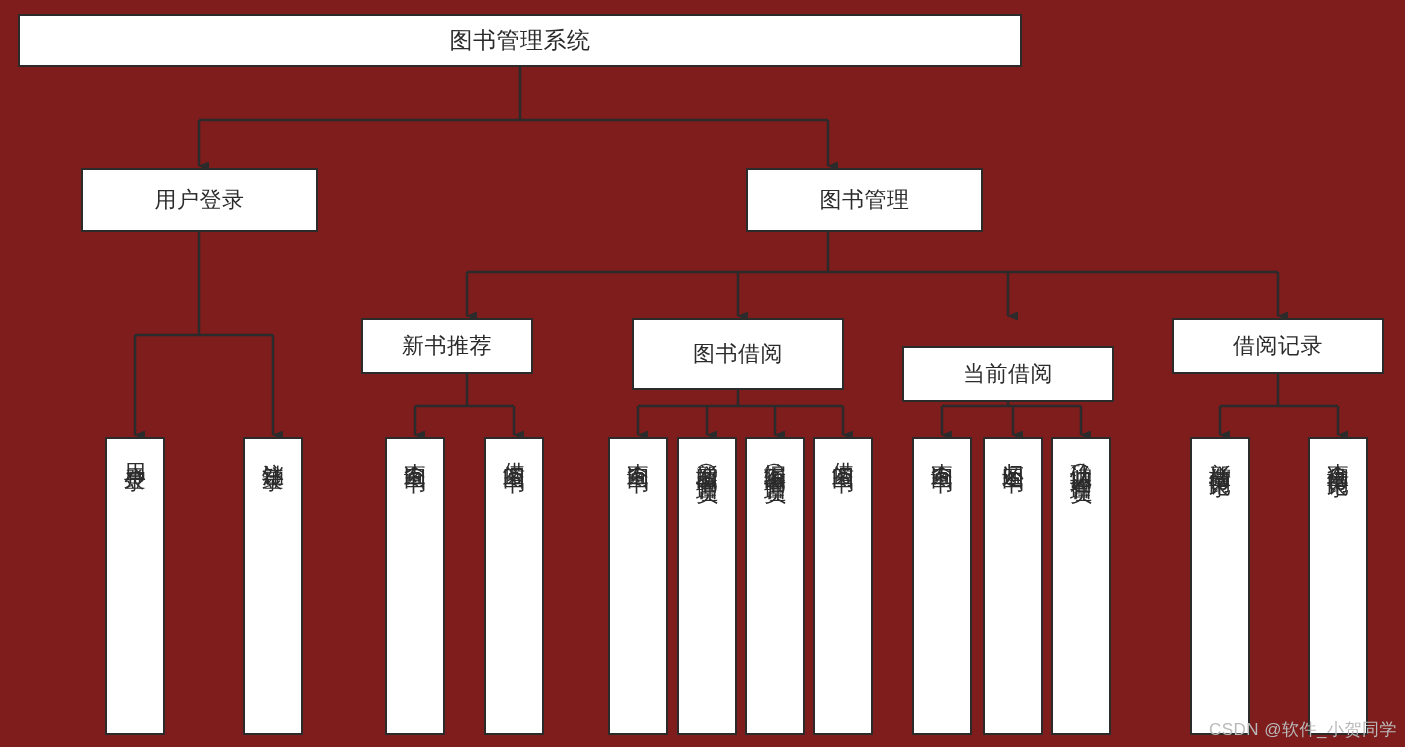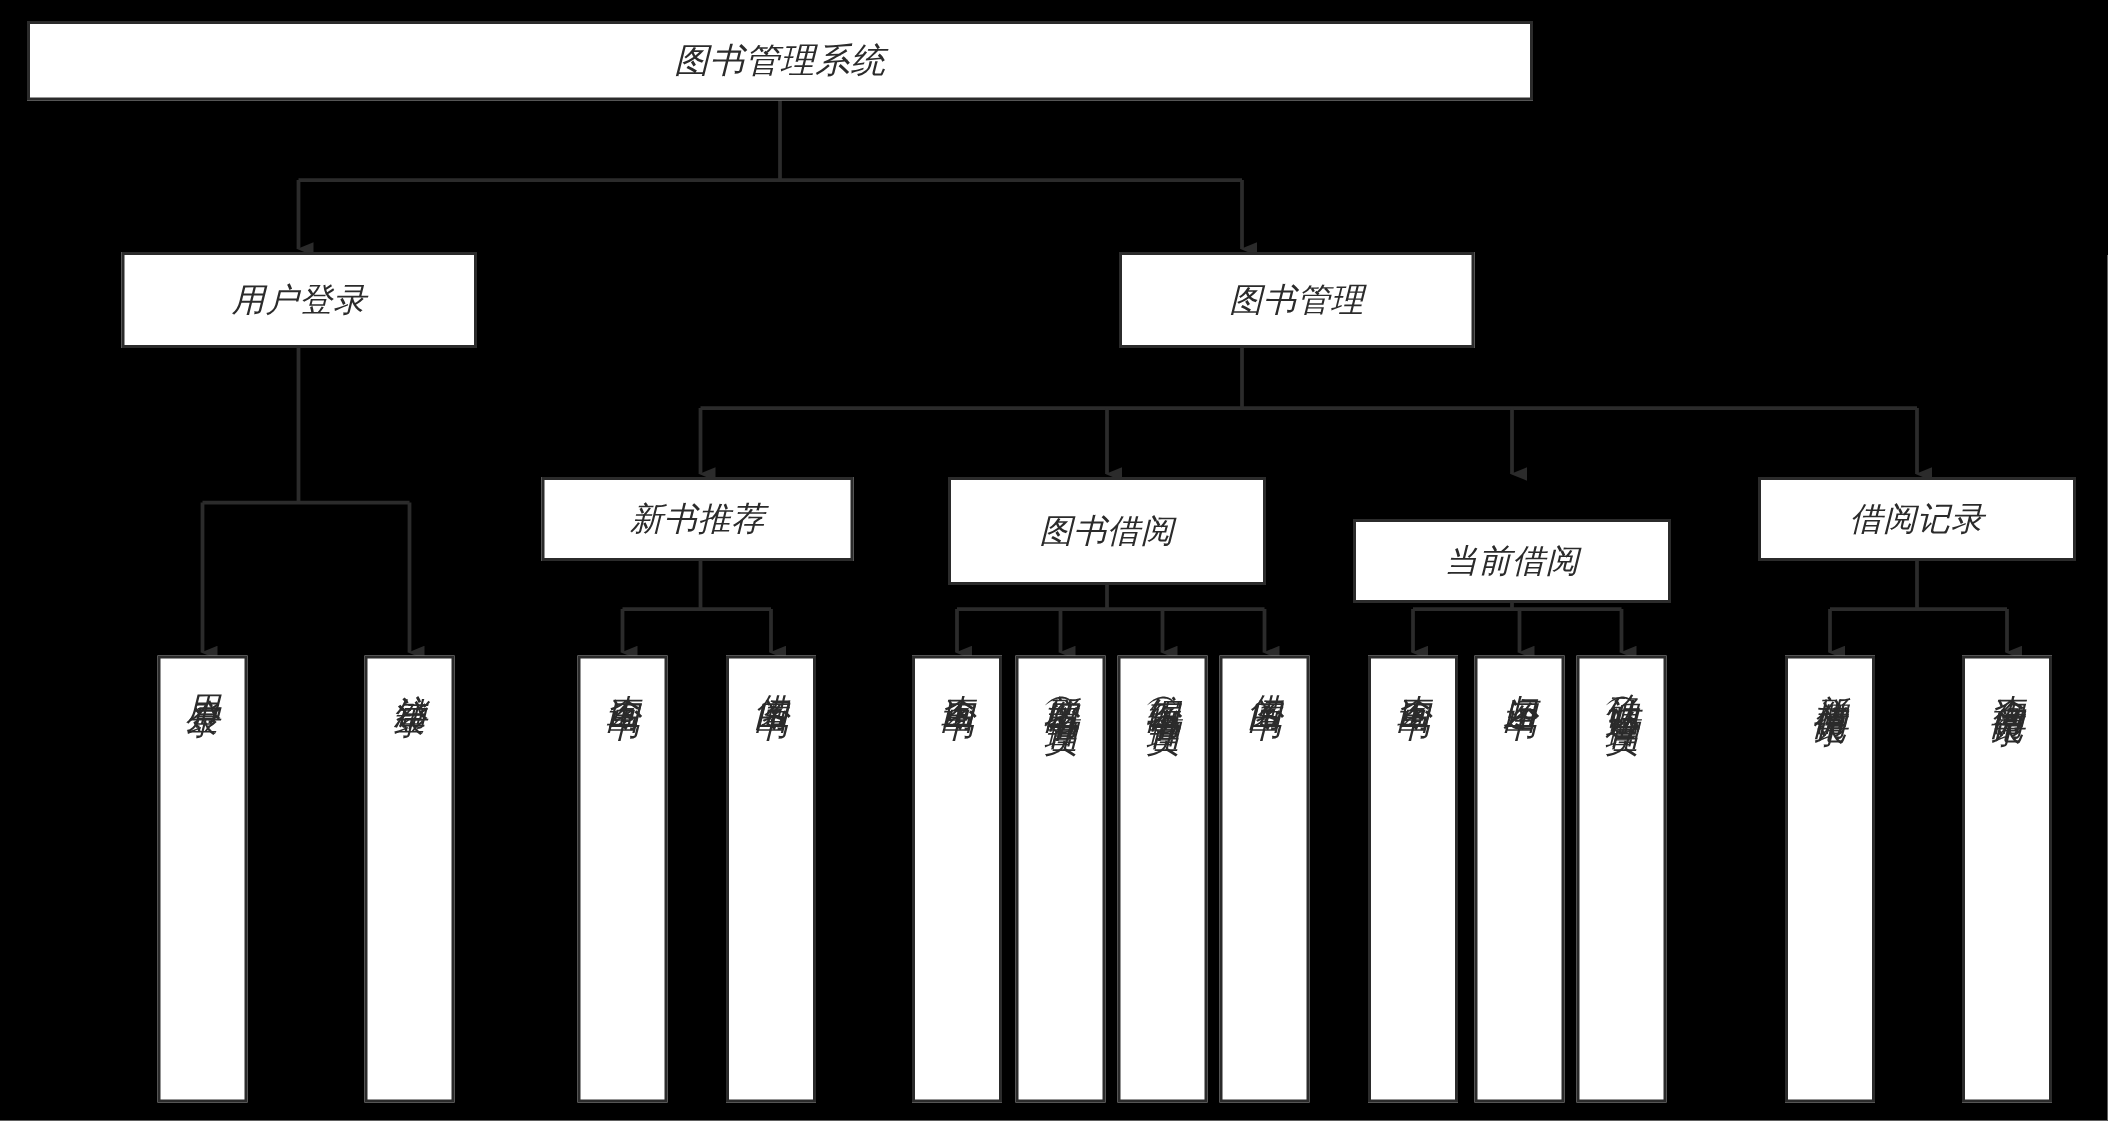--- a/index.html
+++ b/index.html
@@ -10,22 +10,21 @@
   body {
     width: 1405px;
     height: 747px;
     font-family: "Liberation Sans", "DejaVu Sans", sans-serif;
     overflow: hidden;
   }
   #diagram-root {
     position: relative;
     width: 1405px;
     height: 747px;
-    background: #000000;
-    font-style: italic;
+    background: #7f1d1d;
   }
   svg.diagram-canvas {
     position: absolute;
     left: 0;
     top: 0;
     width: 1405px;
     height: 747px;
   }
   .node-box {
     position: absolute;
@@ -124,21 +123,21 @@
   <div id="nodes-layer">
       <div class="node-box root" style="left: 18px; top: 14px; width: 1004px; height: 53px;">
         <span class="node-label-h">图书管理系统</span>
       </div>
       <div class="node-box level2" style="left: 81px; top: 168px; width: 237px; height: 64px;">
         <span class="node-label-h">用户登录</span>
       </div>
       <div class="node-box level2" style="left: 710px; top: 168px; width: 237px; height: 64px; margin-left: 36px;">
         <span class="node-label-h">图书管理</span>
       </div>
-      <div class="node-box level3" style="left: 361px; top: 318px; width: 208px; height: 56px; justify-content: center;">
+      <div class="node-box level3" style="left: 361px; top: 318px; width: 172px; height: 56px; justify-content: center;">
         <span class="node-label-h">新书推荐</span>
       </div>
       <div class="node-box level3" style="left: 632px; top: 318px; width: 212px; height: 72px;">
         <span class="node-label-h">图书借阅</span>
       </div>
       <div class="node-box level3" style="left: 902px; top: 318px; width: 212px; height: 56px; margin-top: 28px;">
         <span class="node-label-h">当前借阅</span>
       </div>
       <div class="node-box level3" style="left: 1172px; top: 318px; width: 212px; height: 56px;">
         <span class="node-label-h">借阅记录</span>
@@ -177,13 +176,14 @@
         <span class="node-label-v">确认归还（管理员）</span>
       </div>
       <div class="node-box leaf" style="left: 1190px; top: 437px; width: 60px; height: 298px;">
         <span class="node-label-v">新增借阅记录</span>
       </div>
       <div class="node-box leaf" style="left: 1308px; top: 437px; width: 60px; height: 298px;">
         <span class="node-label-v">查询借阅记录</span>
       </div>
     </div>
 
+  <div class="watermark">CSDN @软件_小贺同学</div>
 </div>
 
 </body></html>

